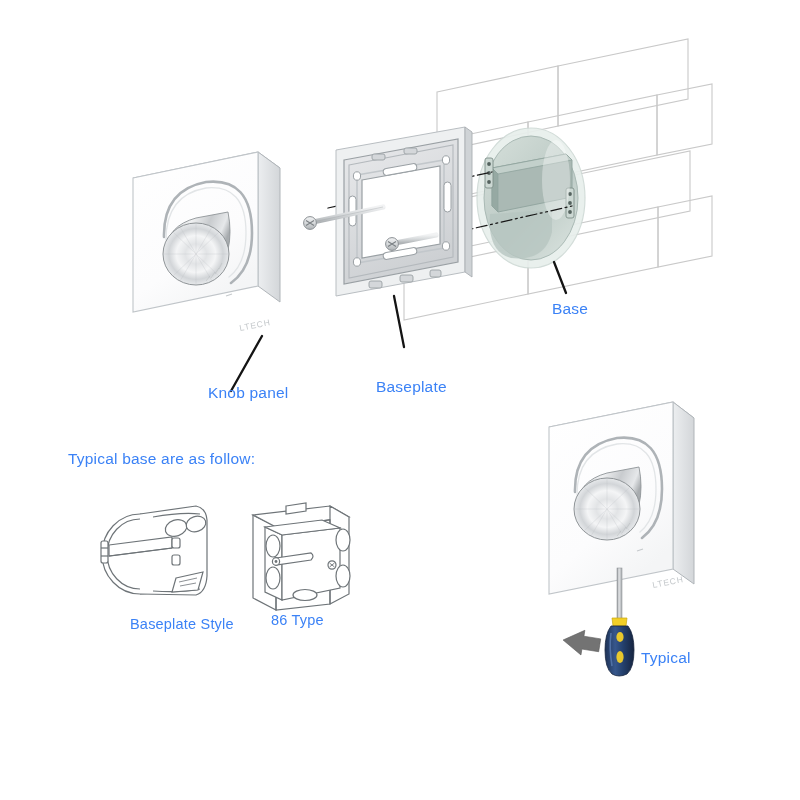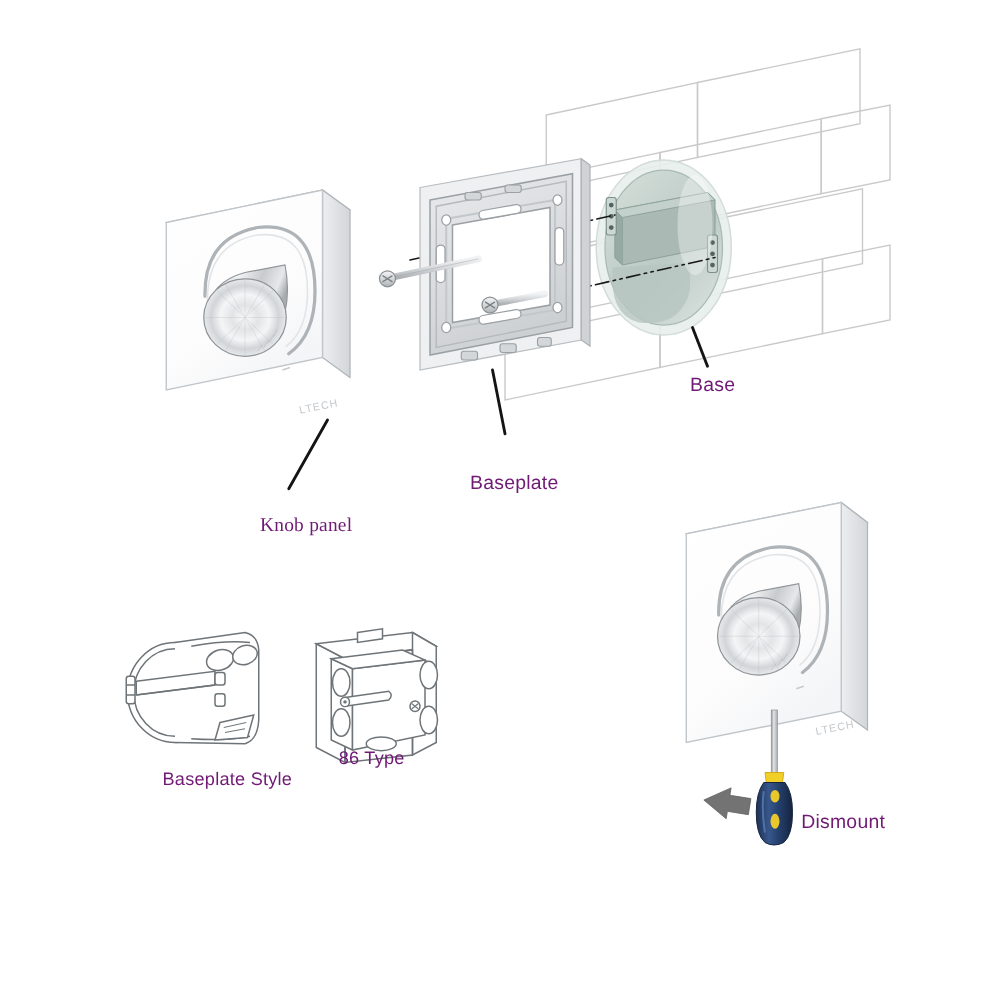--- a/index.html
+++ b/index.html
@@ -1,28 +1,28 @@
 <!DOCTYPE html>
 <html><head>
 <meta charset="utf-8">
 <title>Installation Diagram</title>
 <style>
   html,body{margin:0;padding:0;background:#ffffff;}
   body{width:800px;height:800px;position:relative;overflow:hidden;
        font-family:"Liberation Sans","DejaVu Sans",sans-serif;
        -webkit-font-smoothing:antialiased;}
   #stage{position:absolute;inset:0;width:800px;height:800px;}
-  .lbl{position:absolute;color:#701a75;font-size:15.5px;letter-spacing:.2px;white-space:nowrap;}
+  .lbl{position:absolute;color:#3b82f6;font-size:15.5px;letter-spacing:.2px;white-space:nowrap;}
   .lbl.sm{font-size:14.5px;}
-  #lbl-knob{left:208px;top:412px;font-family:Liberation Serif, serif;}
+  #lbl-knob{left:208px;top:384px;}
   #lbl-baseplate{left:376px;top:354px;margin-top:24px;}
   #lbl-base{left:552px;top:300px;}
   #lbl-typical{left:68px;top:450px;}
   #lbl-euro{left:130px;top:616px;}
-  #lbl-86{left:271px;top:599px;}
+  #lbl-86{left:271px;top:612px;}
   #lbl-dismount{left:641px;top:649px;}
   svg{position:absolute;left:0;top:0;}
 </style>
 </head>
 <body>
 
 <div id="stage">
 
 <svg width="800" height="800" viewBox="0 0 800 800">
   <defs>
@@ -344,17 +344,18 @@
   </g>
 
   <g>
     <path d="M600,636 L583,636 L583,630 L563,643 L583,655 L583,649 L600,649 Z" fill="#737373" stroke="#5f5f5f" stroke-width="0.6" transform="rotate(9 582 642)"></path>
   </g>
 </svg>
 
 <div class="lbl" id="lbl-knob">Knob panel</div>
 <div class="lbl" id="lbl-baseplate">Baseplate</div>
 <div class="lbl" id="lbl-base">Base</div>
+<div class="lbl" id="lbl-typical">Typical base are as follow:</div>
 <div class="lbl sm" id="lbl-euro">Baseplate Style</div>
 <div class="lbl sm" id="lbl-86">86 Type</div>
-<div class="lbl" id="lbl-dismount">Dismount</div>
+<div class="lbl" id="lbl-dismount">Typical</div>
 
 </div>
 
 </body></html>

